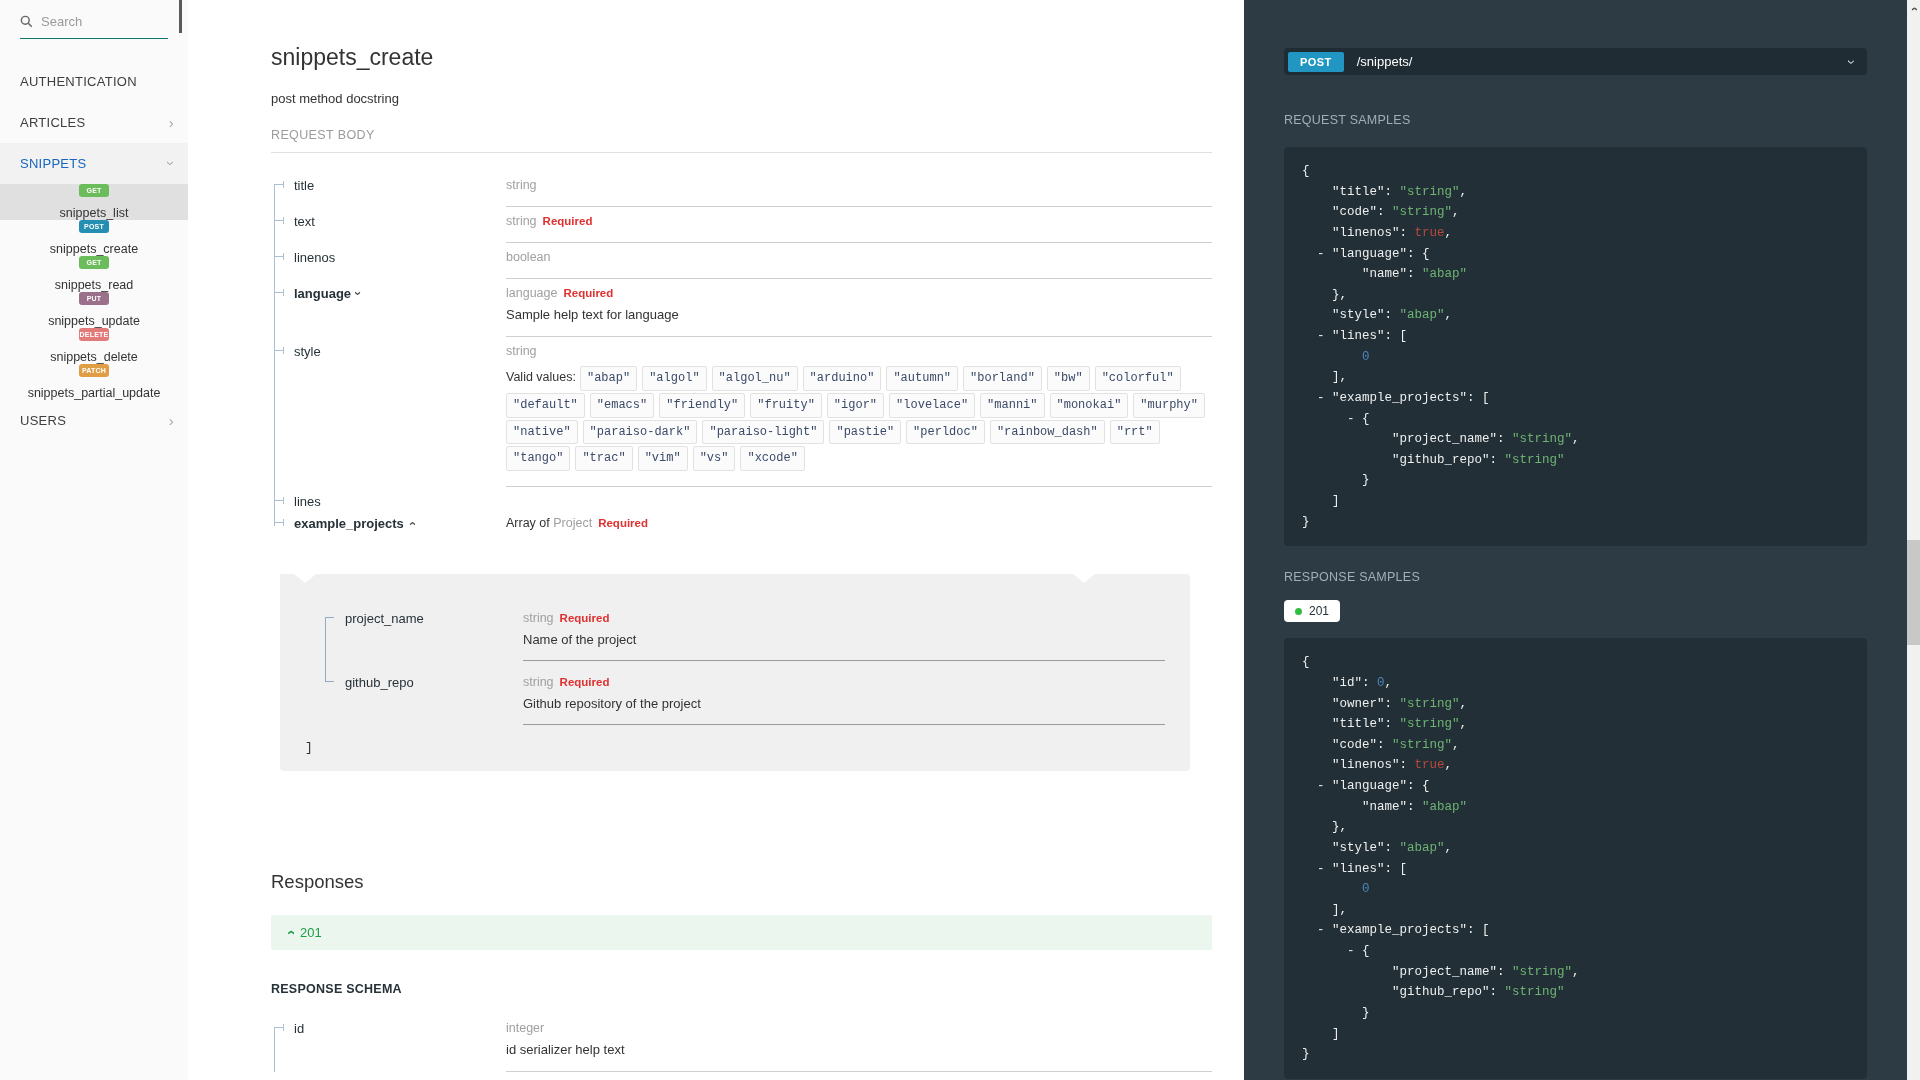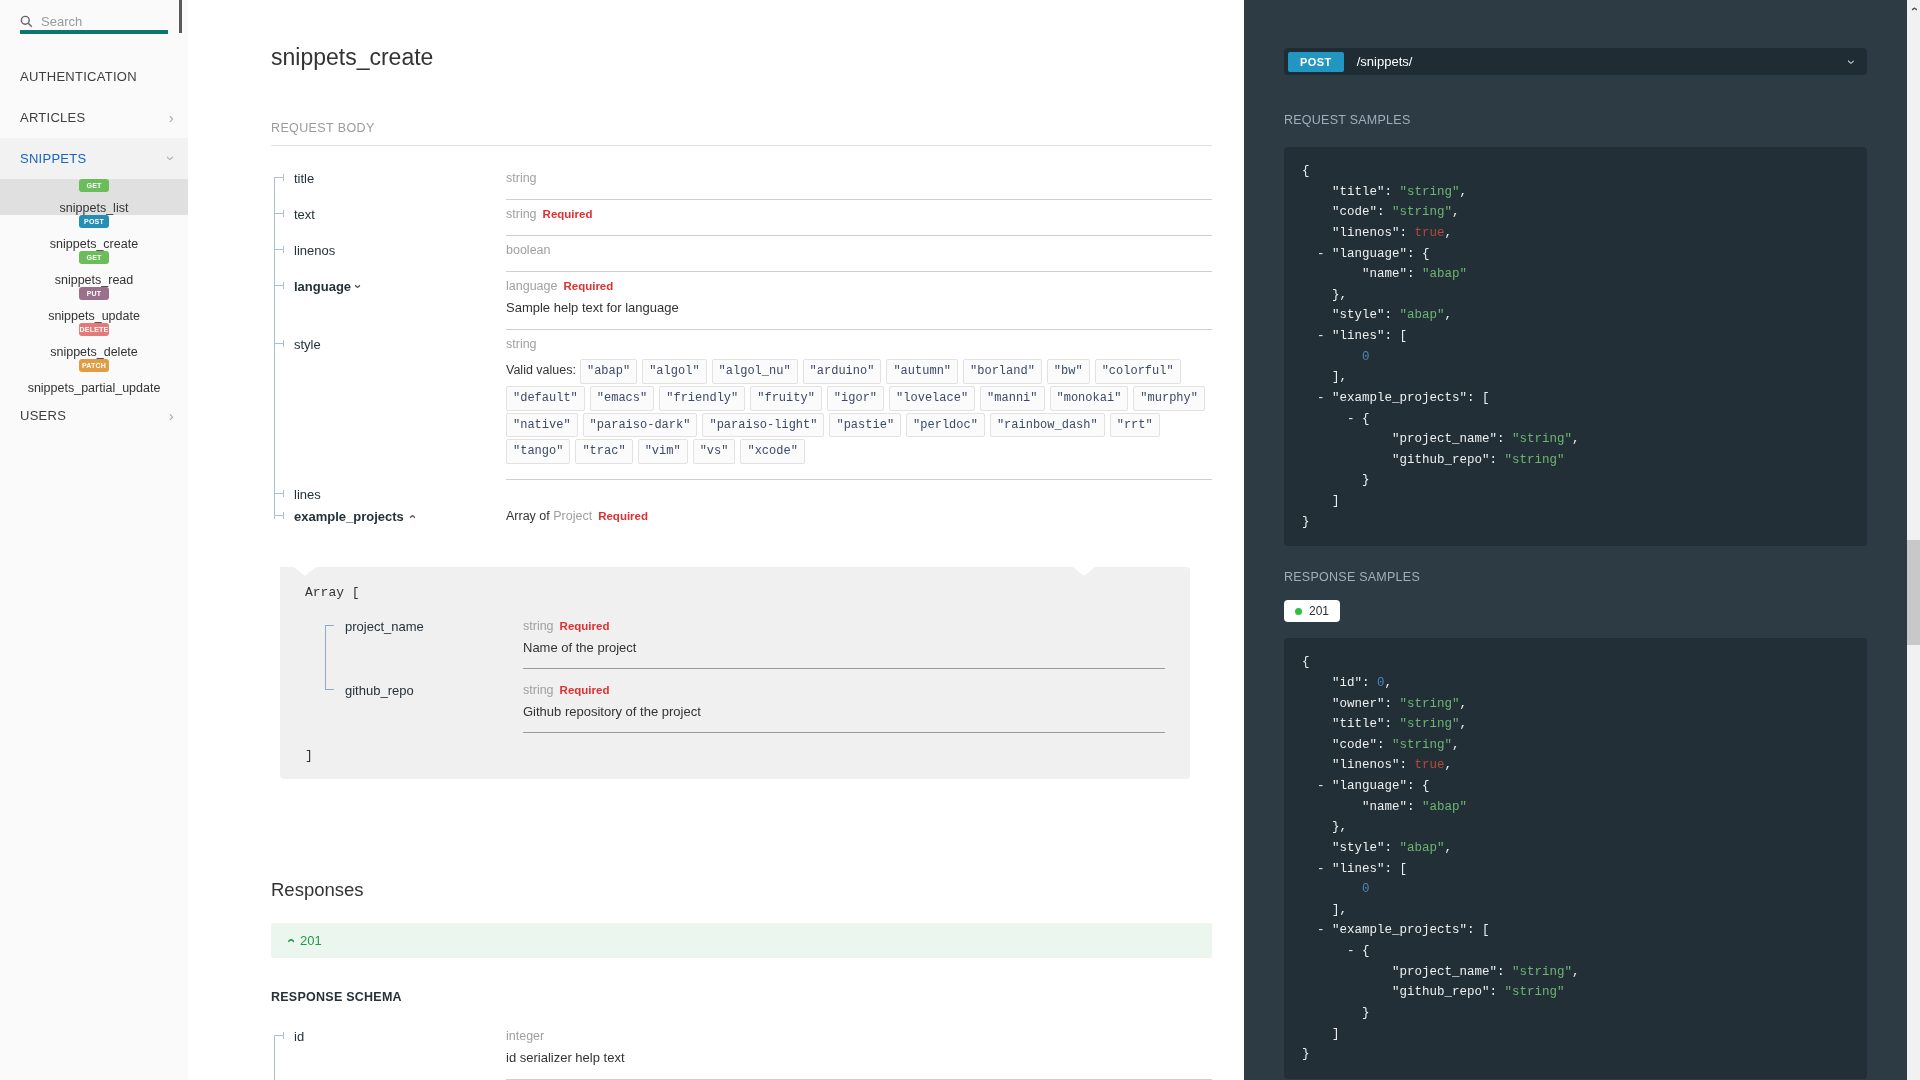--- a/index.html
+++ b/index.html
@@ -11,21 +11,21 @@
     display: flex;
   }
 
   
   .sidebar {
     width: 188px; height: 1080px; background: #fafafa;
     position: relative; flex: 0 0 188px; font-size: 13px;
   }
   .sb-scroll-thumb { position: absolute; right: 6px; top: 0; width: 3px; height: 33px; background: #5a5a5a; }
   .search-wrap { margin: 14px 20px 0 20px; display: flex; align-items: center; gap: 8px;
-    border-bottom: 4px solid #0f766e; padding-bottom: 1px; }
+    border-bottom: 1px solid #0f766e; padding-bottom: 9px; }
   .search-wrap svg { flex: 0 0 13px; }
   .search-input { border: none; outline: none; background: transparent; width: 100%;
     font-family: "Liberation Sans", sans-serif; font-size: 13px; color: #333; }
   .search-input::placeholder { color: #9a9a9a; }
   .nav { margin-top: 22px; }
   .nav-section { height: 41px; display: flex; align-items: center; justify-content: space-between;
     padding: 0 14px 0 20px; color: #3e3e3e; cursor: pointer; letter-spacing: 0.02em; }
   .nav-section.snippets { background: #f2f2f2; color: #1665c0; }
   .chev { display: inline-block; color: #a9a9a9; font-size: 15px; line-height: 1; transform-origin: center; }
   .chev.right { transform: none; }
@@ -40,21 +40,21 @@
   .badge-post   { background: #248fb2; }
   .badge-put    { background: #9b708b; }
   .badge-delete { background: #e27a7a; }
   .badge-patch  { background: #e09d43; }
 
   
   .main { width: 1056px; flex: 0 0 1056px; height: 1080px; background: #fff; overflow: hidden; }
   .main-inner { padding: 0 32px 0 83px; }
   .page-title { margin-top: 44px; font-size: 23px; font-weight: 400; color: #333; }
   .docstring { margin-top: 20px; font-size: 13px; color: #333; }
-  .section-label { margin-top: 50px; font-size: 12.5px; color: #9b9b9b;
+  .section-label { margin-top: 22px; font-size: 12.5px; color: #9b9b9b;
     border-bottom: 1px solid #e0e0e0; padding-bottom: 10px; letter-spacing: 0.03em; }
 
   .fields { margin-top: 18px; margin-left: 3px; }
   .frow { display: flex; position: relative; padding-left: 20px; }
   .frow::before { content: ''; position: absolute; left: 0; top: 0; height: 100%;
     border-left: 1px solid #aebfd4; }
   .frow::after { content: ''; position: absolute; left: 0; top: 13px; width: 9px;
     border-top: 1px solid #aebfd4; }
   .frow:first-child::before { top: 13px; height: calc(100% - 13px); }
   .frow.last::before { height: 17px; }
@@ -183,20 +183,21 @@
       <span>USERS</span>
       <span class="chev right">›</span>
     </div>
   </div>
   <div class="sb-scroll-thumb"></div>
 </nav>
 
 <main class="main">
   <div class="main-inner">
     <h1 class="page-title">snippets_create</h1>
+    <p class="docstring">post method docstring</p>
     <div class="section-label">REQUEST BODY</div>
 
     <div class="fields">
 
       <div class="frow">
           <span class="tk"></span>
         <div class="fname">title</div>
         <div class="fdetail">
           <div class="ftype"><span>string</span></div>
         </div>
@@ -252,21 +253,20 @@
         </div>
         <div class="fdetail noline">
           <div class="ftype"><span class="tprefix">Array of</span> <span>Project</span><span class="req">Required</span></div>
         </div>
       </div>
     </div>
 
     <div class="array-box">
       <span class="notch n1"></span>
       <span class="notch n2"></span>
-      <div class="mono">Array [</div>
       <div class="nested">
         <div class="nrow">
           <div class="nname">project_name</div>
           <div class="ndetail">
             <div class="ftype"><span>string</span><span class="req">Required</span></div>
             <div class="fhelp">Name of the project</div>
           </div>
         </div>
         <div class="nrow last">
           <div class="nname">github_repo</div>

